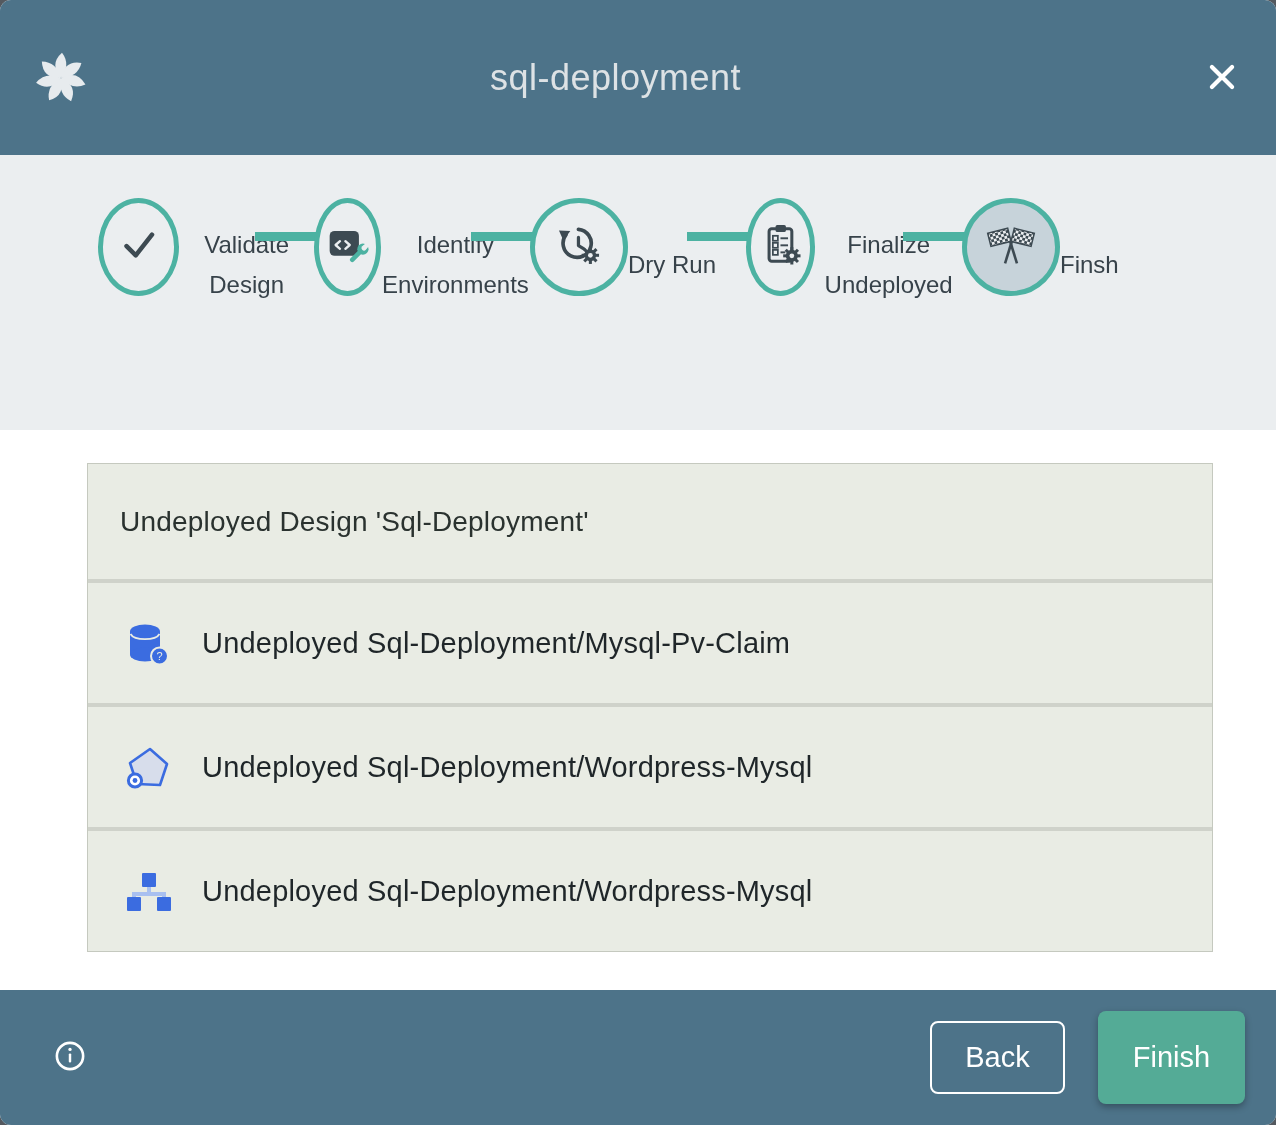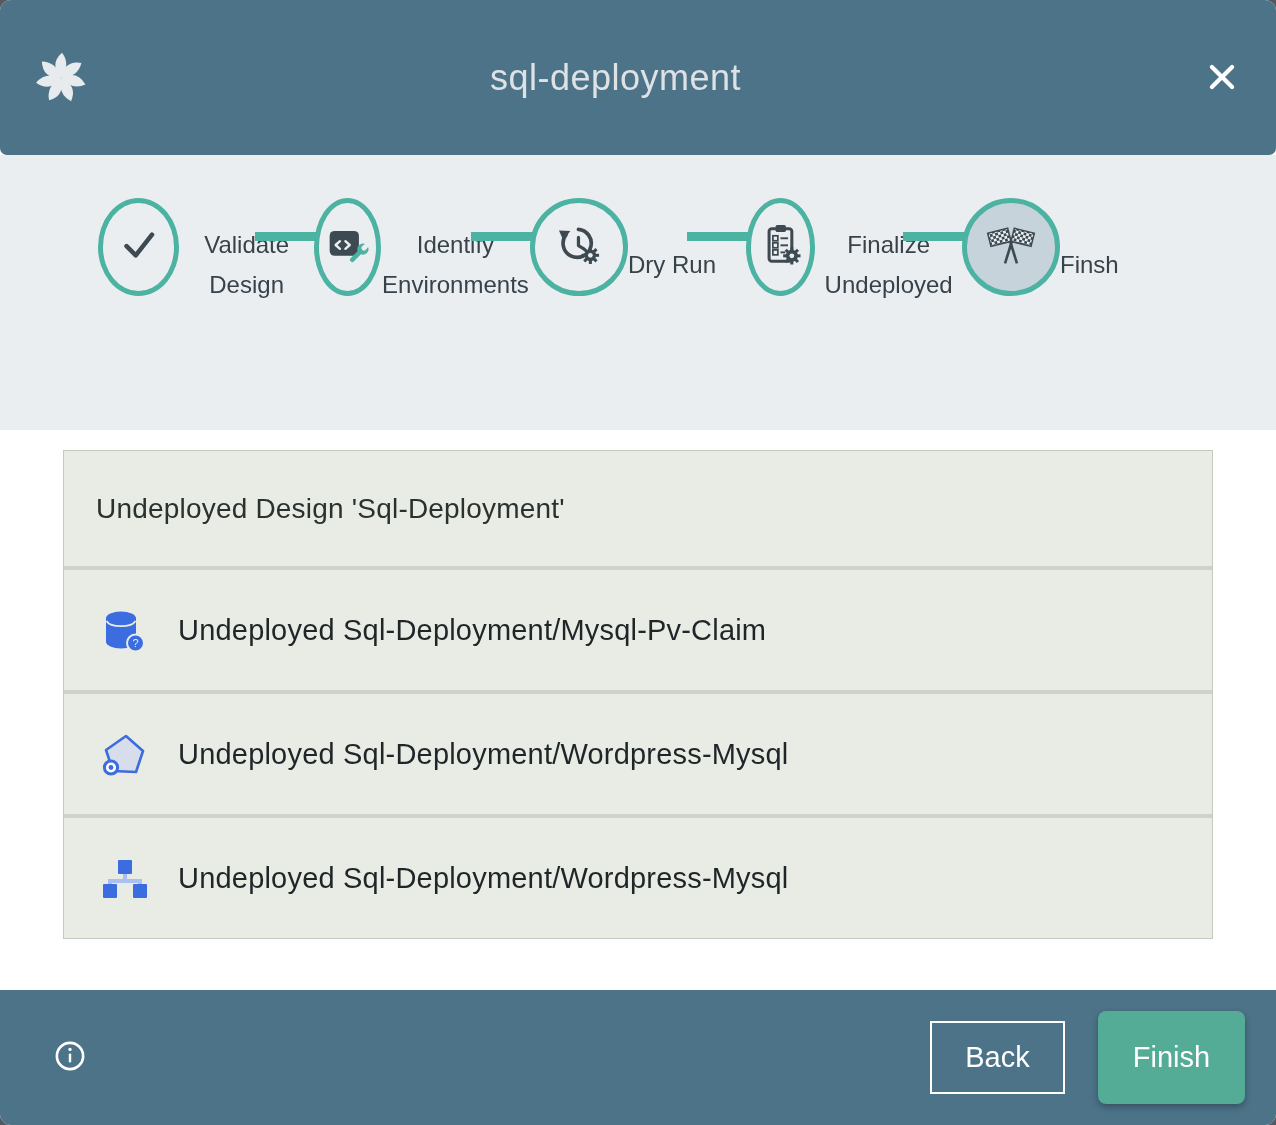--- a/index.html
+++ b/index.html
@@ -15,21 +15,21 @@
     overflow:hidden;
     display:flex; flex-direction:column;
     background:#ffffff;
   }
 
   
   .titlebar {
     position:relative;
     height:155px; flex:0 0 155px;
     background:#4d7389;
-    display:flex; align-items:center; justify-content:center;border-radius:7px;
+    display:flex; align-items:center; justify-content:center;
   }
   .logo { position:absolute; left:31px; top:48px; width:60px; height:60px; }
   .title {
     color:#dde2e5; font-size:36px; letter-spacing:0.5px;
     margin-left:-45px;
   }
   .close-btn {
     position:absolute; right:32px; top:56px;
     width:44px; height:44px;
     background:none; border:none; cursor:pointer;
@@ -71,21 +71,22 @@
     max-width:170px;
     text-align:center;
     font-size:24px; line-height:40px;
     color:#37424a;
   }
 
   
   .content {
     flex:1 1 auto;
     background:#ffffff;
-    padding:20px 63px 0 63px;
+    padding:33px 63px 0 63px;
+    margin-left:24px;
   }
   .panel {
     border:1px solid #c5c9bf;
     background:#cfd2ca;
     display:flex; flex-direction:column;
     gap:4px;
   }
   .panel-header {
     height:115px;
     background:#e9ece4;
@@ -113,21 +114,21 @@
   .info-btn {
     width:44px; height:44px;
     background:none; border:none; cursor:pointer;
     display:flex; align-items:center; justify-content:center;
   }
   .footer-spacer { flex:1; }
   .back-btn {
     width:135px; height:73px;
     background:transparent;
     border:2px solid #ffffff;
-    border-radius:0;
+    border-radius:8px;
     color:#ffffff; font-size:29px;
     font-family:"Liberation Sans", sans-serif;
     cursor:pointer;
     margin-right:33px;
   }
   .finish-btn {
     width:147px; height:93px;
     background:#54ab96;
     border:none; border-radius:8px;
     color:#ffffff; font-size:29px;

